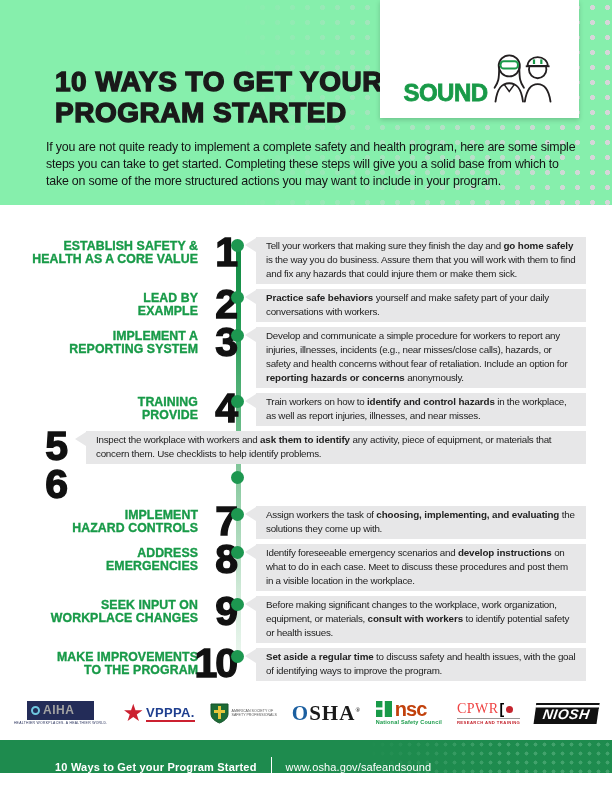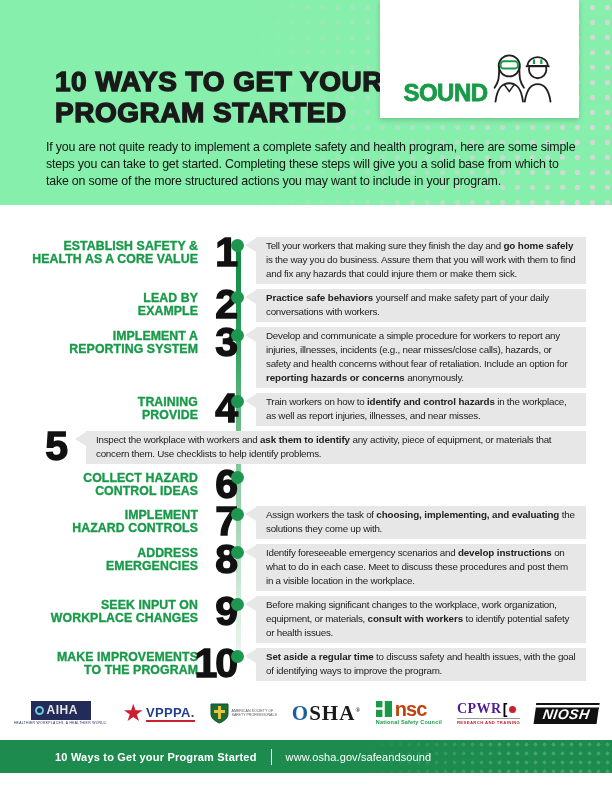--- a/index.html
+++ b/index.html
@@ -84,56 +84,56 @@
   }
   .bubble .b { font-weight:700; letter-spacing:-.1px; }
 
   
   .partners {
     position:absolute; left:0; top:692px; width:612px; height:42px;
     display:flex; align-items:center; justify-content:center; gap:15px;
   }
   .partner { display:flex; flex-direction:column; align-items:center; }
   .aiha-box {
-    background:#232c58; color:#e5e5e5; font-weight:700; font-size:12px;
-    padding:2px 13px 3px 4px; letter-spacing:.5px; display:flex; align-items:center; gap:3px;
+    background:#232c58; color:#a3a3a3; font-weight:700; font-size:12px;
+    padding:2px 20px 3px 4px; letter-spacing:.5px; display:flex; align-items:center; gap:3px;
   }
   .aiha-ring { width:9px; height:9px; border:2px solid #6fc7e0; border-radius:50%; display:inline-block; }
   .aiha-tagline { font-size:3.4px; color:#232c58; letter-spacing:.3px; margin-top:1px; white-space:nowrap; }
   .vpppa { flex-direction:row; align-items:center; gap:2px; }
   .vpppa-star { font-size:24px; line-height:22px; color:#cc2030; }
   .vpppa-text { font-weight:700; font-size:13px; color:#1f3f8f; letter-spacing:.3px; border-bottom:2px solid #cc2030; }
   .assp { flex-direction:row; gap:3px; align-items:center; }
   .assp-shield { width:19px; height:22px; }
   .assp-text { font-size:3.6px; color:#555; line-height:4.5px; }
   .osha-text { font-family:"Liberation Serif", serif; font-weight:700; font-size:21px; color:#1a1a1a; letter-spacing:1px; }
   .osha-text .o { color:#1b5fa0; }
   .osha-text sup { font-size:6px; }
   .nsc { flex-direction:column; align-items:flex-start; }
   .nsc-top { display:flex; align-items:center; gap:3px; }
   .nsc-mark { width:16px; height:16px; }
   .nsc-text { font-weight:700; font-size:20px; line-height:16px; color:#c2410c; letter-spacing:-1px; }
   .nsc-tagline { font-size:5.5px; color:#189a48; font-weight:700; margin-top:2px; letter-spacing:.2px; }
   .cpwr { flex-direction:column; align-items:flex-start; }
   .cpwr-top { display:flex; align-items:center; gap:1px; }
-  .cpwr-text { font-family:"Liberation Serif", serif; font-weight:700; font-size:14px; color:#4c1d95; letter-spacing:.5px; }
+  .cpwr-text { font-family:"Liberation Serif", serif; font-weight:400; font-size:14px; color:#ef4444; letter-spacing:.5px; }
   .cpwr-bracket { font-weight:700; font-size:14px; color:#000; }
   .cpwr-dot { width:7px; height:7px; background:#c4242e; border-radius:50%; display:inline-block; margin-left:1px; }
   .cpwr-tagline { font-size:4.2px; color:#c4242e; font-weight:700; letter-spacing:.4px; border-top:1px solid #999; padding-top:1px; margin-top:1px; }
   .niosh-band {
     background:#111; color:#fff; transform:skewX(-8deg);
     padding:1px 8px 2px 8px; font-weight:700; font-style:italic;
     font-size:14px; letter-spacing:.5px; border-top:2px solid #111;
     box-shadow:inset 0 2.5px 0 #fff, inset 0 4px 0 #111;
   }
 
   
   .footer-bar {
     position:absolute; left:0; top:740px; width:612px; height:33px;
-    background:#1e8b4e; display:flex; align-items:center; padding-left:55px;
+    background:#1e8b4e; display:flex; align-items:flex-end; padding-left:55px;
     overflow:hidden;
   }
   .footer-dots {
     position:absolute; inset:0;
     background-image:radial-gradient(circle, #42a26c 1.9px, rgba(0,0,0,0) 2.1px);
     background-size:9px 9px;
     -webkit-mask-image:linear-gradient(90deg, rgba(0,0,0,0) 60%, #000 82%);
             mask-image:linear-gradient(90deg, rgba(0,0,0,0) 60%, #000 82%);
   }
   .footer-label { color:#fff; font-weight:700; font-size:11px; letter-spacing:.2px; position:relative; }
@@ -247,24 +247,20 @@
           <span>5</span>
         </div>
       <div class="timeline-dot"></div>
       <div class="bubble">
         <span class="pointer"></span>
         <span><span>Inspect the workplace with workers and </span><span class="b">ask them to identify</span><span> any activity, piece of equipment, or materials that concern them. Use checklists to help identify problems.</span></span>
       </div>
     </div>
 
     <div class="step">
-      <div class="step-heading">
-        <span>COLLECT HAZARD</span>
-        <span>CONTROL IDEAS</span>
-      </div>
       <div class="step-num">
           <span>6</span>
         </div>
       <div class="timeline-dot"></div>
     </div>
 
     <div class="step">
       <div class="step-heading">
         <span>IMPLEMENT</span>
         <span>HAZARD CONTROLS</span>

